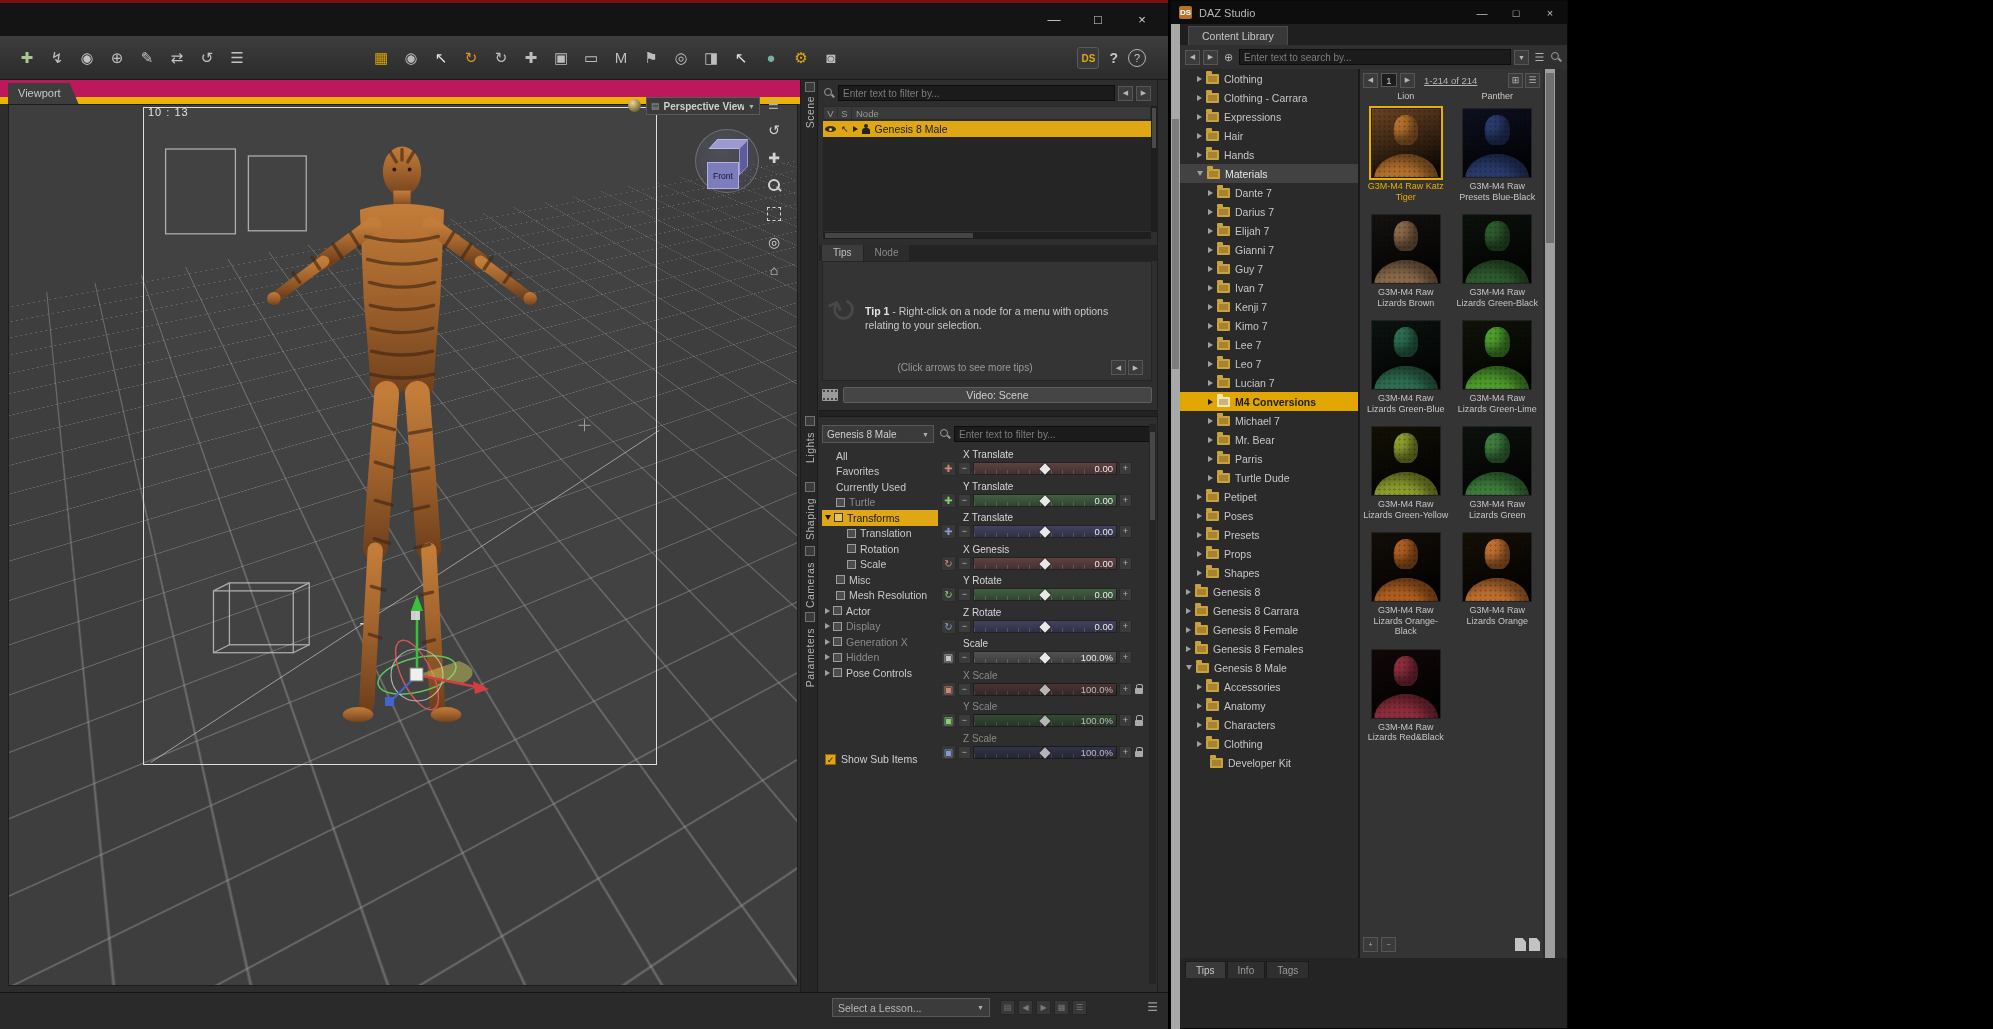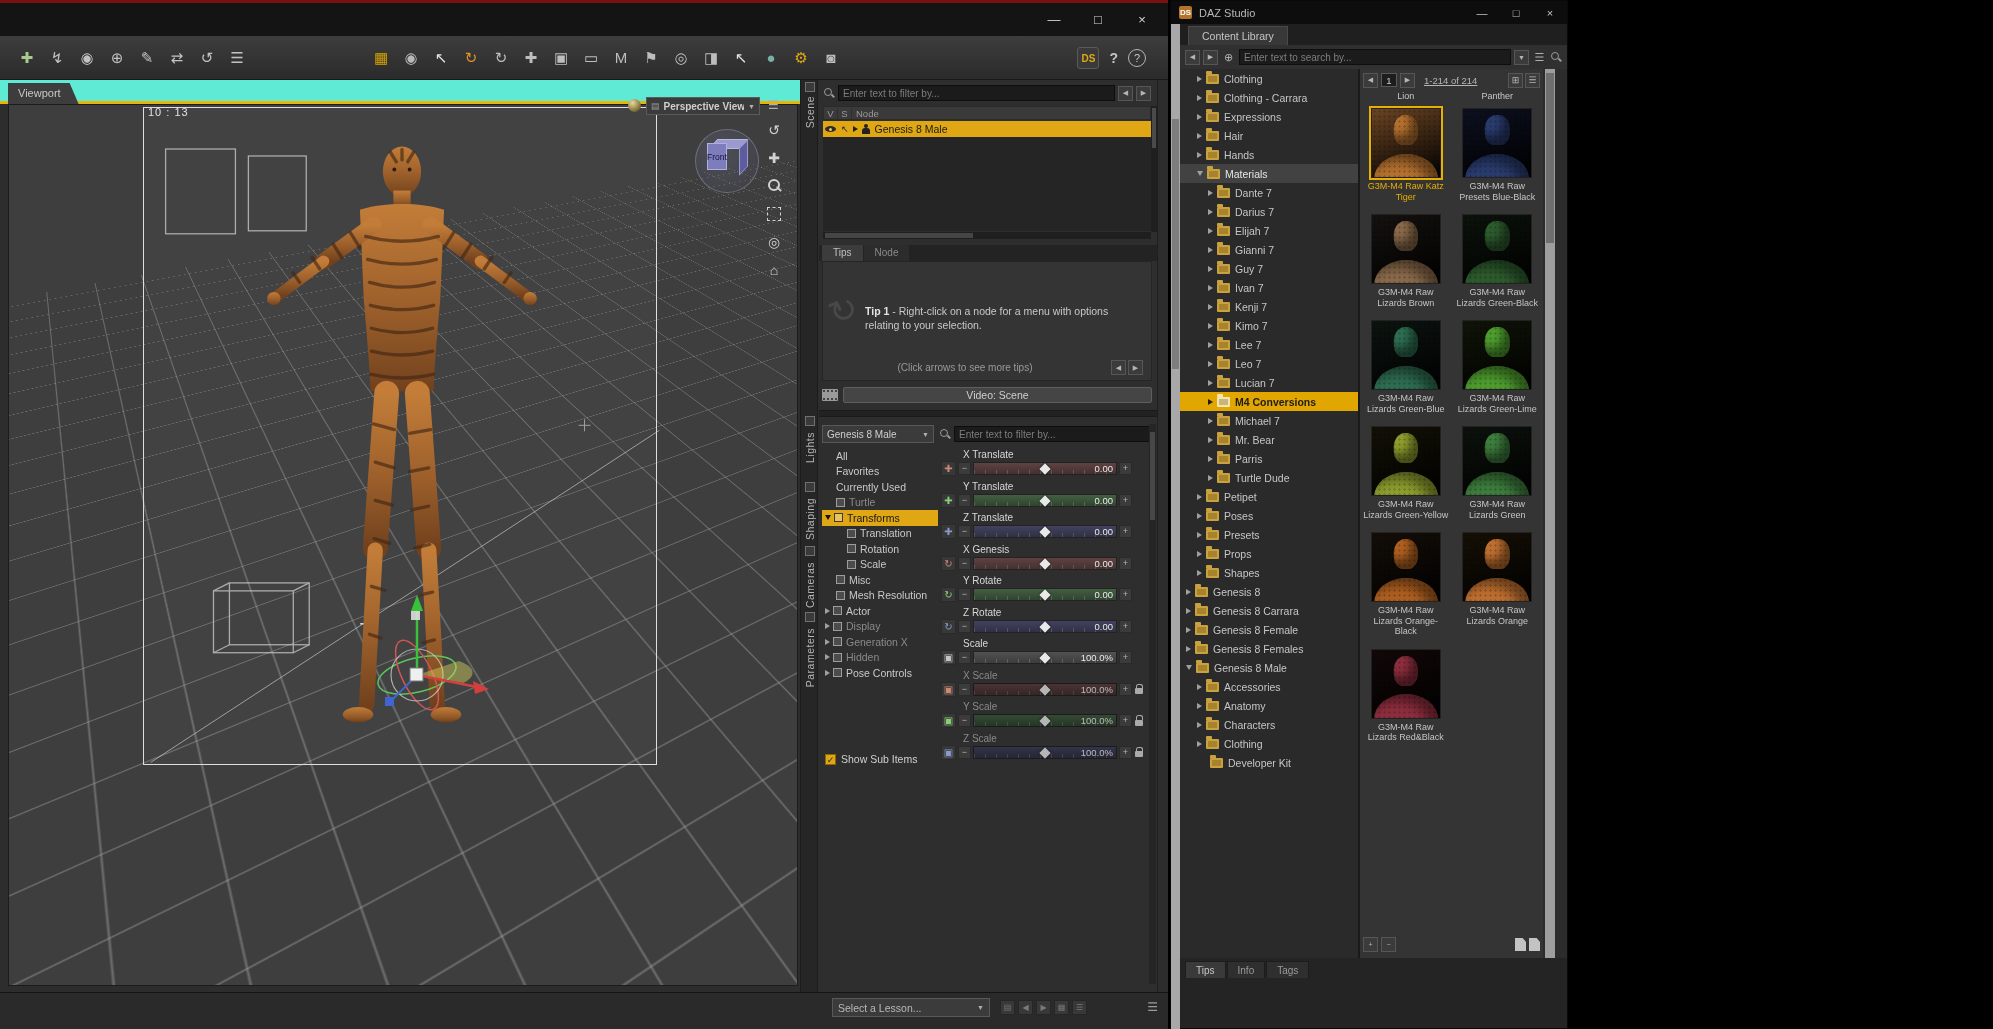--- a/index.html
+++ b/index.html
@@ -18,21 +18,21 @@
   .tb-group { display:flex; gap:4px; align-items:center; }
   .g-left { margin-left:14px; }
   .g-mid { margin-left:118px; }
   .g-right { position:absolute; right:22px; top:0; height:44px; display:flex; align-items:center; gap:10px; }
   .tb-icon { width:26px; height:28px; display:flex; align-items:center; justify-content:center; font-size:15px; color:#c0c0c0; cursor:default; }
   .ds-logo { width:22px; height:22px; background:#3a3a3a; border:1px solid #5a5a5a; border-radius:3px; color:#dfa713; font-size:10px; font-weight:bold; display:flex; align-items:center; justify-content:center; }
   .help-circle { width:18px; height:18px; border:1.5px solid #b5b5b5; border-radius:50%; color:#c5c5c5; font-size:11px; display:flex; align-items:center; justify-content:center; }
   .whats-this { color:#c5c5c5; font-size:14px; font-weight:bold; }
 
   
-  .vp-tabstrip { position:absolute; left:0; top:80px; width:800px; height:24px; background:#5eead4; border-bottom:3px solid #eab308; }
+  .vp-tabstrip { position:absolute; left:0; top:80px; width:800px; height:24px; background:#be185d; border-bottom:7px solid #eab308; }
   .vp-tab { position:absolute; left:8px; top:3px; height:21px; padding:0 18px 0 10px; background:#3d3d3d; color:#c8c8c8; font-size:11px; line-height:21px; clip-path:polygon(0 0, calc(100% - 9px) 0, 100% 100%, 0 100%); }
   .vp-canvas { position:absolute; left:8px; top:104px; width:790px; height:882px; background:#3e3e3e; overflow:hidden; border:1px solid #1c1c1c; }
   .gp { position:absolute; inset:0; overflow:hidden; }
   .gp-plane { position:absolute; left:-650px; top:-430px; width:2700px; height:2300px;
     background-image:repeating-linear-gradient(0deg,rgba(160,160,160,.48) 0 1px,transparent 1px 54px),repeating-linear-gradient(90deg,rgba(160,160,160,.48) 0 1px,transparent 1px 54px);
     transform:perspective(900px) rotateX(60deg) rotateZ(-34deg); transform-origin:50% 32%; }
   .wire { position:absolute; inset:0; width:100%; height:100%; }
   .frame { position:absolute; left:134px; top:2px; width:514px; height:658px; border:1px solid #dedede; background:rgba(255,255,255,.025); pointer-events:none; }
   .fig { position:absolute; left:247px; top:32px; width:292px; height:612px; }
   .gizmo { position:absolute; left:332px; top:476px; width:160px; height:140px; }
@@ -45,21 +45,21 @@
   .vp-pane { position:absolute; left:768px; top:98px; color:#b0b0b0; font-size:12px; z-index:6; }
   .vp-tools { position:absolute; left:762px; top:120px; display:flex; flex-direction:column; gap:8px; z-index:6; }
   .vp-tools .tb-icon { width:24px; height:20px; font-size:14px; color:#d2d2d2; }
   .tb-icon[data-name="zoom-view-icon"] { position:relative; }
   .tb-icon[data-name="zoom-view-icon"]::before { content:''; position:absolute; left:6px; top:3px; width:8px; height:8px; border:2px solid #d2d2d2; border-radius:50%; }
   .tb-icon[data-name="zoom-view-icon"]::after { content:''; position:absolute; left:14px; top:12px; width:6px; height:2px; background:#d2d2d2; transform:rotate(45deg); }
   .tb-icon[data-name="frame-view-icon"]::before { content:''; width:12px; height:12px; border:1.5px dashed #d2d2d2; display:block; }
   .ori-cube { position:absolute; left:694px; top:128px; width:66px; height:66px; z-index:5; }
   .oc-circle { position:absolute; inset:1px; border:1px solid rgba(190,190,220,.35); border-radius:50%; background:radial-gradient(circle at 40% 35%,rgba(140,140,190,.22),rgba(60,60,90,.12)); }
   .oc-top { position:absolute; left:19px; top:11px; width:31px; height:10px; background:#9a9ace; transform:skewX(-42deg); border:1px solid #b8b8e0; }
-  .oc-front { position:absolute; left:13px; top:15px; width:20px; height:27px; background:#7d7dbd; border:1px solid #b0b0d8; color:#14143a; font-size:8.5px; display:flex; align-items:center; justify-content:center; }
+  .oc-front { position:absolute; left:13px; top:34px; width:32px; height:27px; background:#7d7dbd; border:1px solid #b0b0d8; color:#14143a; font-size:8.5px; display:flex; align-items:center; justify-content:center; }
   .oc-right { position:absolute; left:45px; top:16px; width:9px; height:27px; background:#5c5c9e; transform:skewY(-46deg); border:1px solid #9a9ac8; }
 
   
   .pstrip { position:absolute; left:800px; top:80px; width:18px; height:912px; background:#262626; border-left:1px solid #1c1c1c; border-right:1px solid #1c1c1c; }
   .vtab { position:absolute; left:3px; writing-mode:vertical-rl; transform:rotate(180deg); color:#b5b5b5; font-size:10.5px; letter-spacing:.5px; white-space:nowrap; }
   .sicon { position:absolute; left:4px; width:10px; height:10px; border:1px solid #707070; background:#3a3a3a; }
 
   
   .rpanel { position:absolute; left:819px; top:80px; width:339px; height:912px; background:#2e2e2e; border-right:1px solid #1f1f1f; }
   .filter-row { position:absolute; left:4px; top:4px; right:6px; height:18px; display:flex; gap:3px; align-items:center; }

